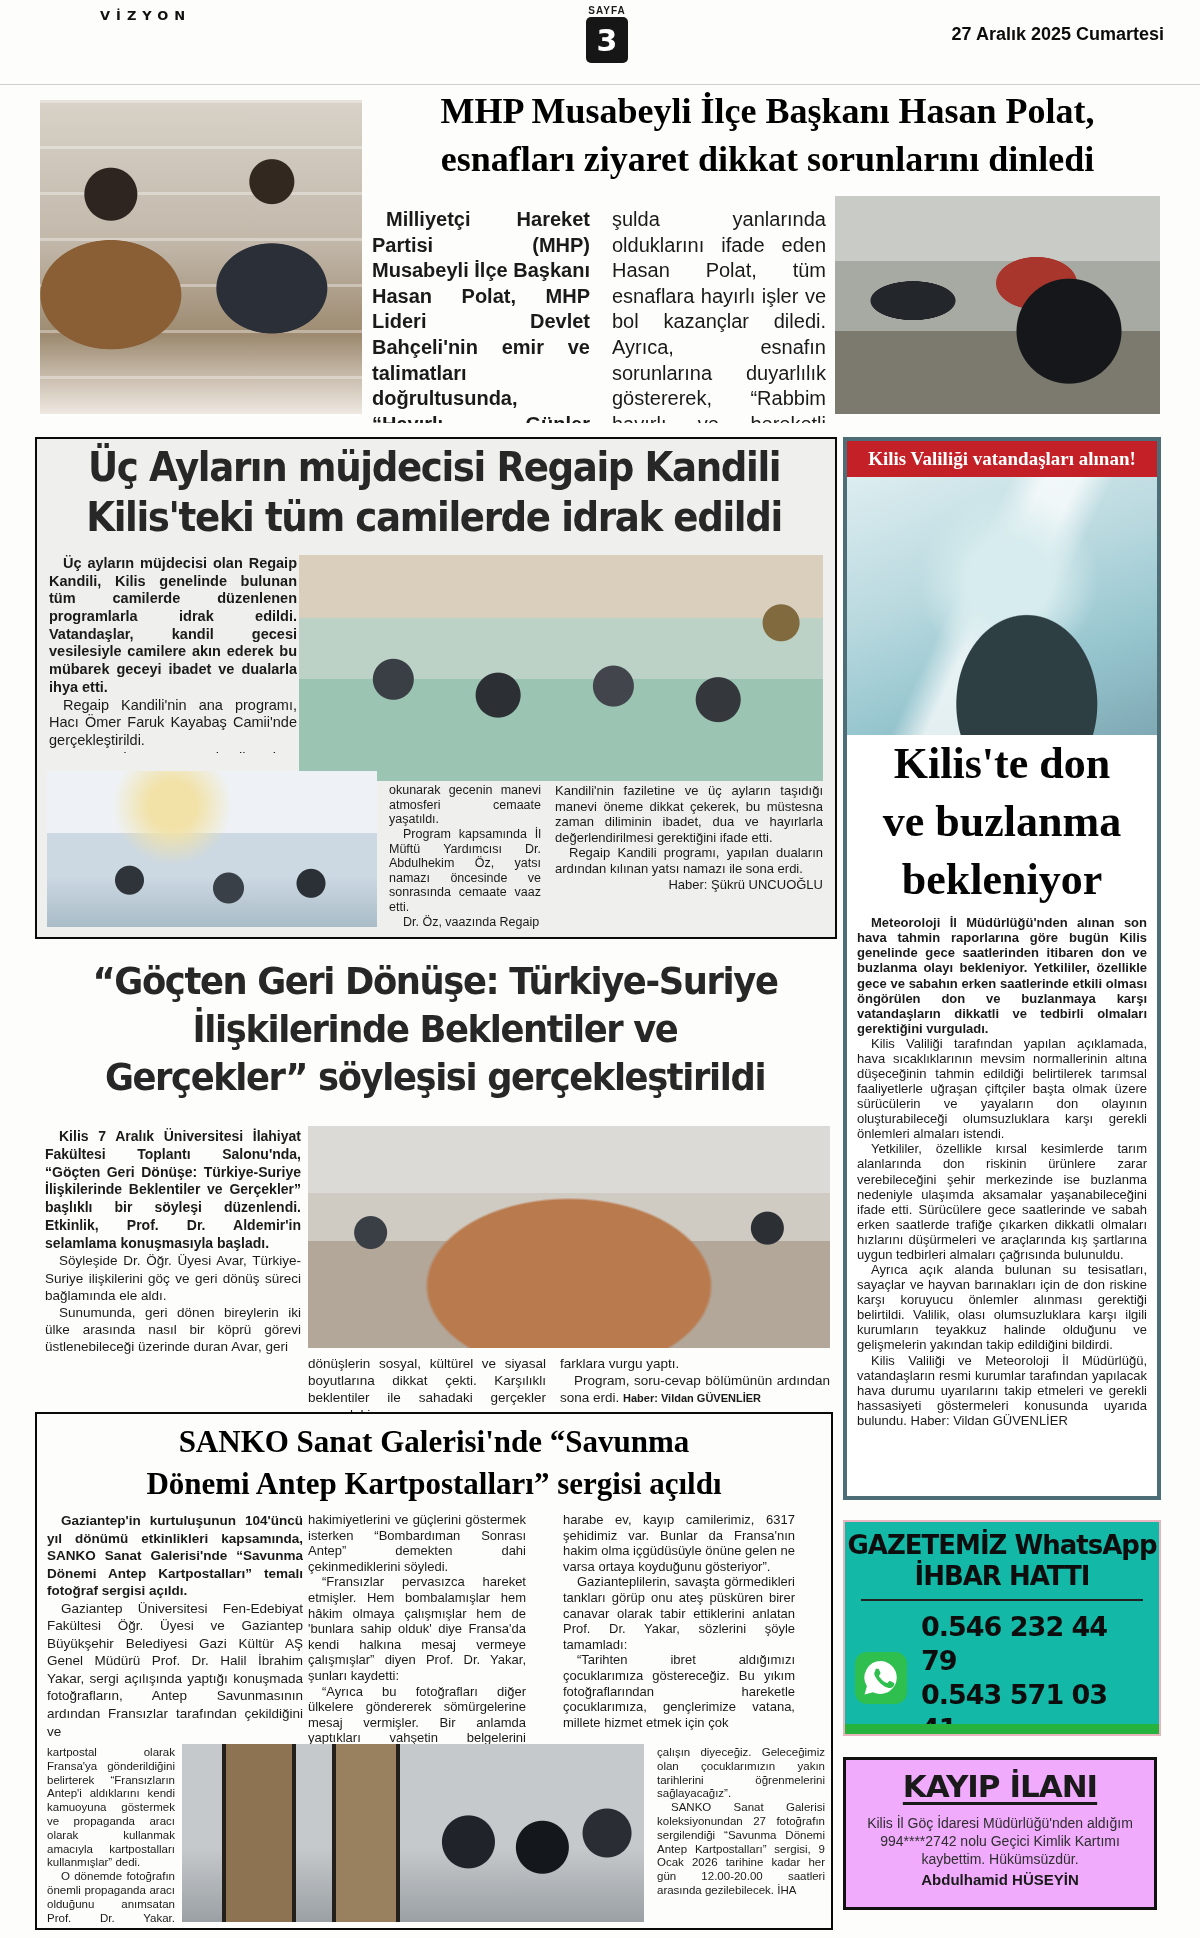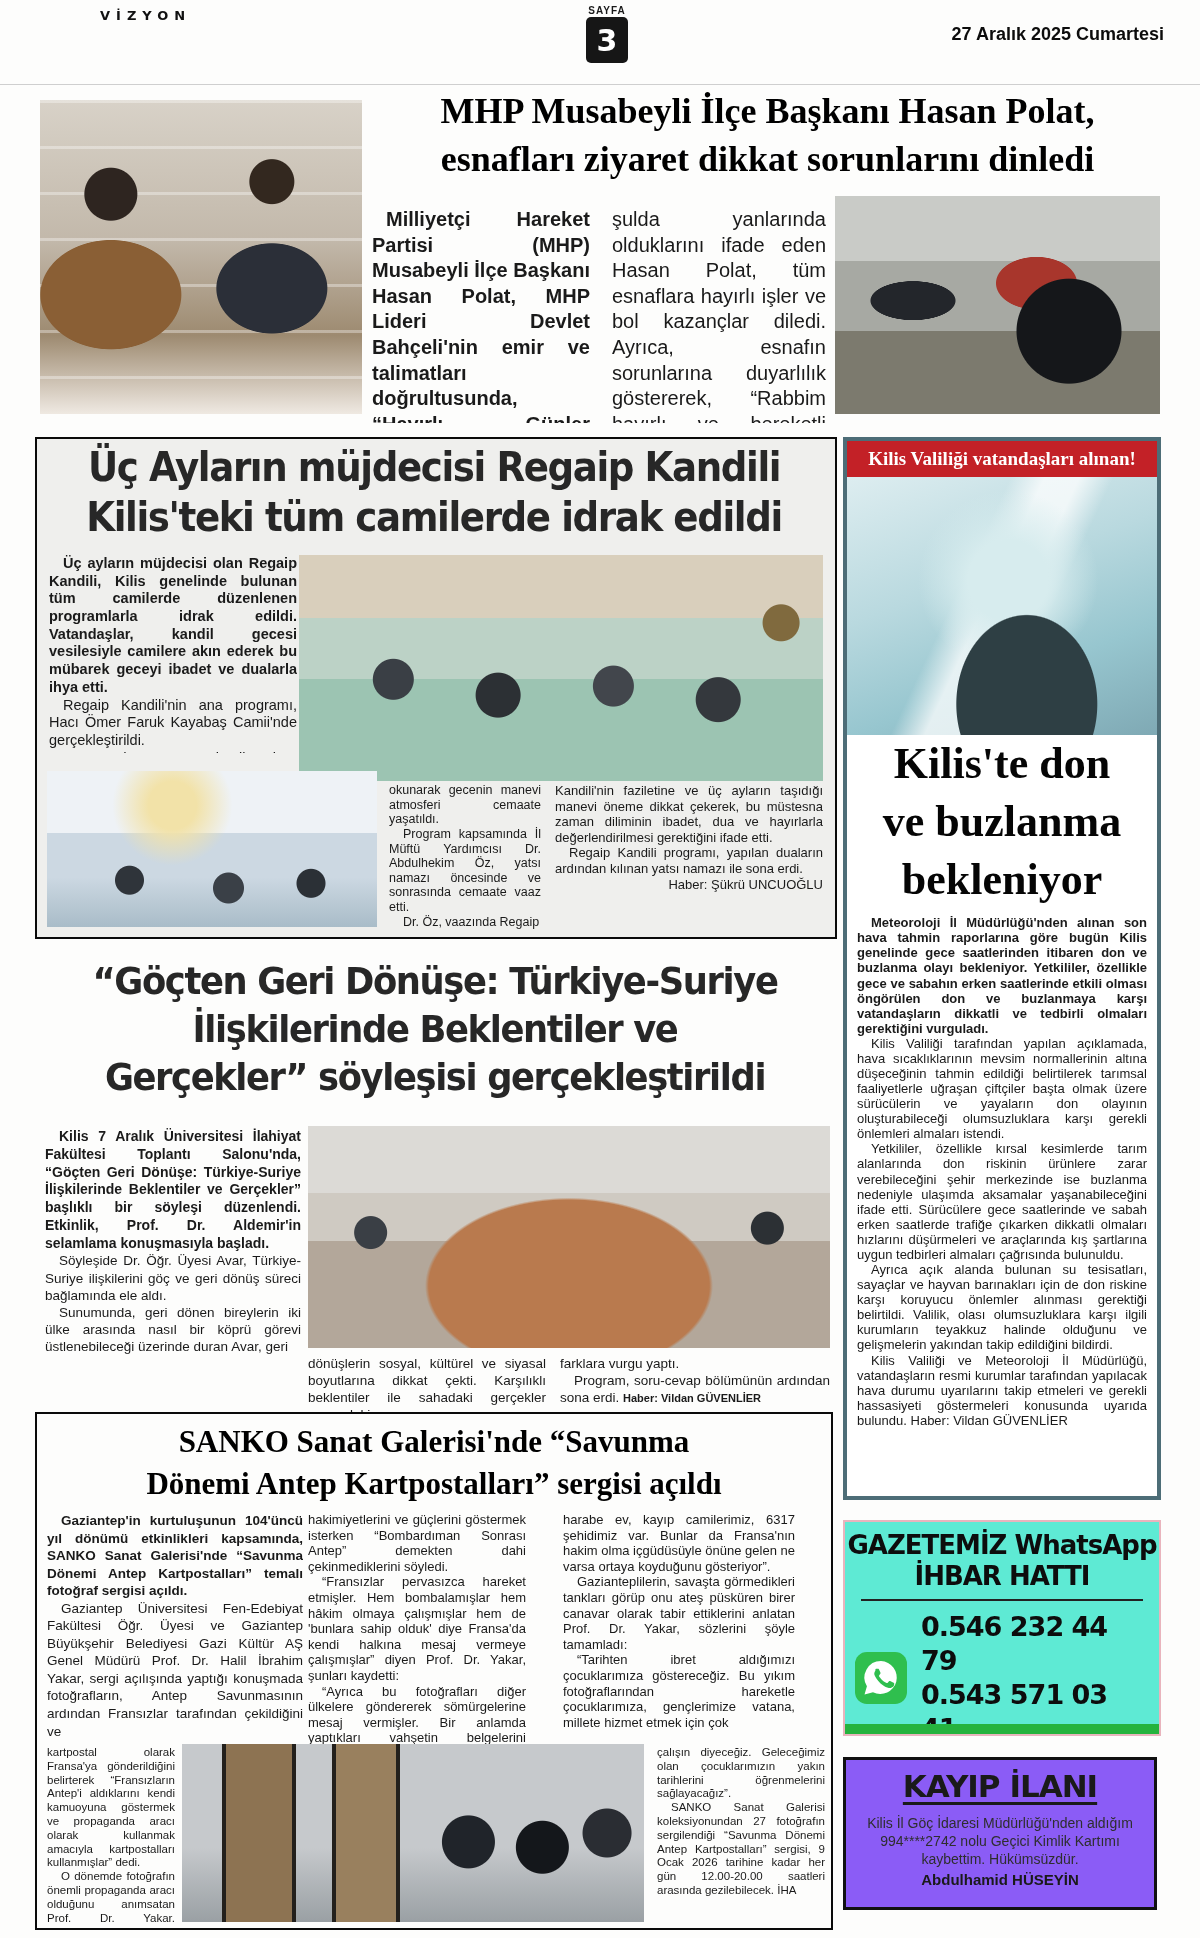--- a/index.html
+++ b/index.html
@@ -107,32 +107,32 @@
   .sanko-box .sh{position:absolute;left:0;width:794px;font-size:31px;line-height:1.3;}
   .s-col{top:98px;height:232px;font-size:13px;line-height:1.2;}
   #s-col1{left:10px;width:256px;line-height:1.3;font-size:13.5px;}
   #s-col2{left:271px;width:218px;}
   #s-col3{left:526px;width:232px;}
   .s-narrow{top:332px;height:176px;font-size:11.5px;line-height:1.2;}
   #s-col1n{left:10px;width:128px;}
   #s-col3n{left:620px;width:168px;}
 
   
-  .wa-box{left:843px;top:1520px;width:314px;height:212px;border:2px solid #e9b4bd;background:#5eead4;text-align:center;overflow:hidden;}
+  .wa-box{left:843px;top:1520px;width:314px;height:212px;border:2px solid #e9b4bd;background:#14b8a6;text-align:center;overflow:hidden;}
   .wa-line{font-family:"DejaVu Sans",sans-serif;font-weight:bold;font-size:26px;letter-spacing:-1px;color:#0d0d0d;line-height:1.2;}
   .wa-line.first{margin-top:8px;}
   .wa-rule{border:0;border-top:2px solid #222;margin:7px 16px;}
   .wa-row{display:flex;align-items:center;justify-content:flex-start;padding:2px 10px 0;gap:14px;}
   .wa-icon{width:52px;height:52px;flex:0 0 52px;}
   .wa-nums{font-family:"DejaVu Sans",sans-serif;font-weight:bold;font-size:27px;letter-spacing:-1px;
            color:#0d0d0d;text-align:left;line-height:1.25;}
   .wa-bar{position:absolute;left:0;right:0;bottom:0;height:10px;background:#25b33e;}
 
   
-  .kayip-box{left:843px;top:1757px;width:308px;height:147px;border:3px solid #111;background:#8b5cf6;text-align:center;}
+  .kayip-box{left:843px;top:1757px;width:308px;height:147px;border:3px solid #111;background:#f0abfc;text-align:center;}
   .k-title{font-family:"DejaVu Sans",sans-serif;font-weight:bold;font-size:31px;letter-spacing:-1px;
            margin-top:8px;text-decoration:underline;text-decoration-thickness:3px;text-underline-offset:5px;}
   .k-body{font-size:14px;line-height:1.3;color:#2e2e2e;margin:10px 8px 0;}
   .k-name{font-size:15px;font-weight:bold;margin-top:2px;}
 </style>
 </head>
 <body>
 
 <div class="page">
 

